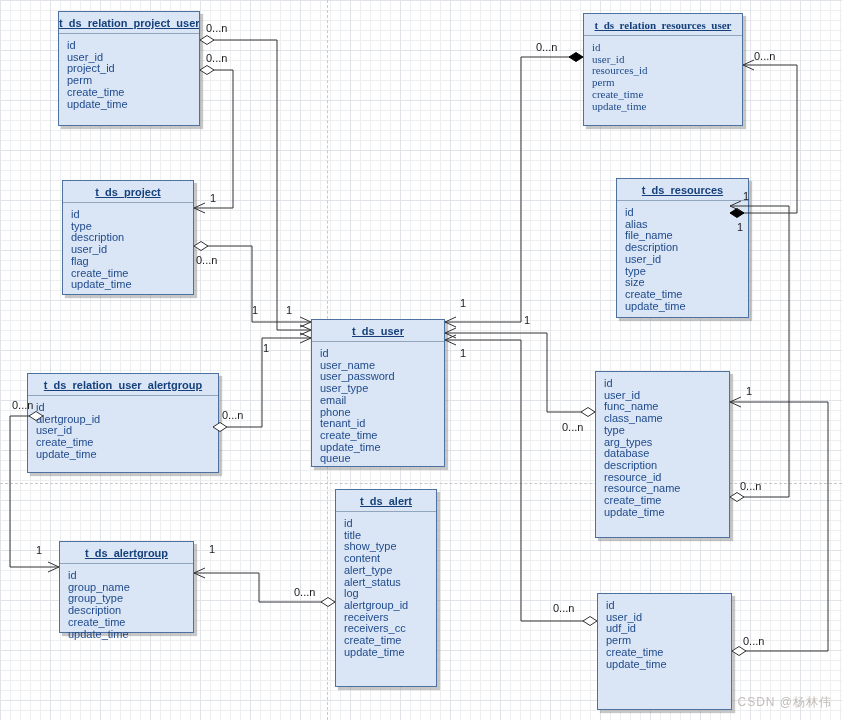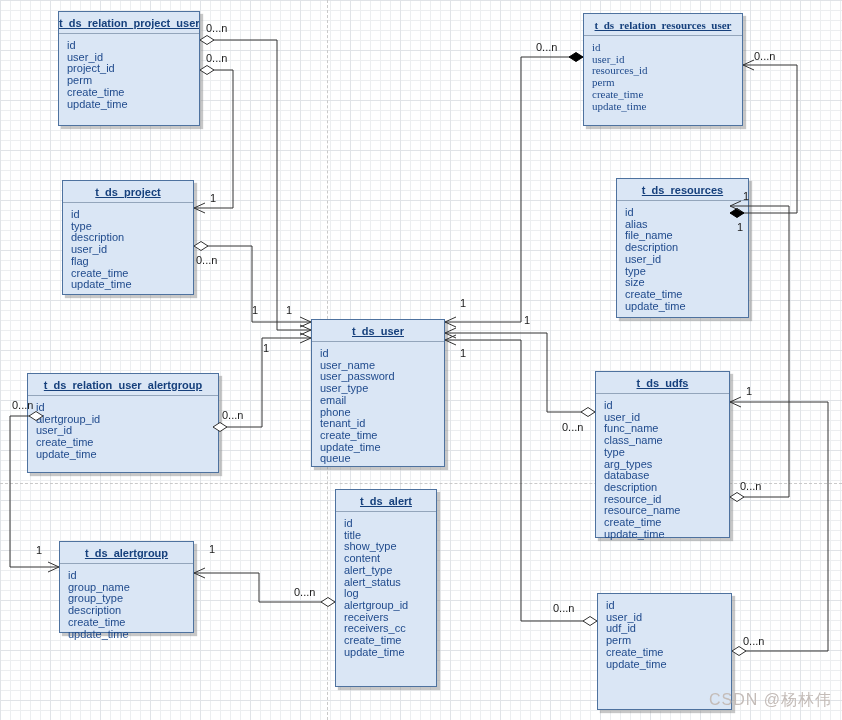--- a/index.html
+++ b/index.html
@@ -27,21 +27,21 @@
     white-space:nowrap;overflow:hidden;
   }
   .t-fields{padding:6px 3px 0 8px;}
   .t-field{font-size:11px;line-height:11.7px;color:#1f4a8c;white-space:nowrap;}
   .wire{stroke:#333;stroke-width:1;fill:none;}
   .marker-diamond{fill:#ffffff;stroke:#333;stroke-width:1;}
   .marker-diamond-filled{fill:#000000;stroke:#000;stroke-width:1;}
   .marker-arrow{stroke:#333;stroke-width:1;fill:none;}
   .card-label{font-size:11px;fill:#1a1a1a;font-family:"Liberation Sans",sans-serif;}
   #watermark{
-    position:absolute;right:10px;bottom:9px;z-index:4;font-size:16px;
+    position:absolute;right:10px;bottom:9px;z-index:4;font-size:12px;
     color:#c4bcb8;letter-spacing:1px;
   }
 </style>
 </head>
 <body>
 
 <div id="canvas">
   <div id="guides">
       <div class="guide-v" style="left: 327px;"></div>
       <div class="guide-h" style="top: 483px;"></div>
@@ -104,21 +104,20 @@
           <div class="t-field">user_type</div>
           <div class="t-field">email</div>
           <div class="t-field">phone</div>
           <div class="t-field">tenant_id</div>
           <div class="t-field">create_time</div>
           <div class="t-field">update_time</div>
           <div class="t-field">queue</div>
         </div>
       </div>
       <div class="table" style="left: 595px; top: 371px; width: 135px; height: 167px;">
-        <div class="t-title">t_ds_udfs</div>
         <div class="t-fields">
           <div class="t-field">id</div>
           <div class="t-field">user_id</div>
           <div class="t-field">func_name</div>
           <div class="t-field">class_name</div>
           <div class="t-field">type</div>
           <div class="t-field">arg_types</div>
           <div class="t-field">database</div>
           <div class="t-field">description</div>
           <div class="t-field">resource_id</div>

